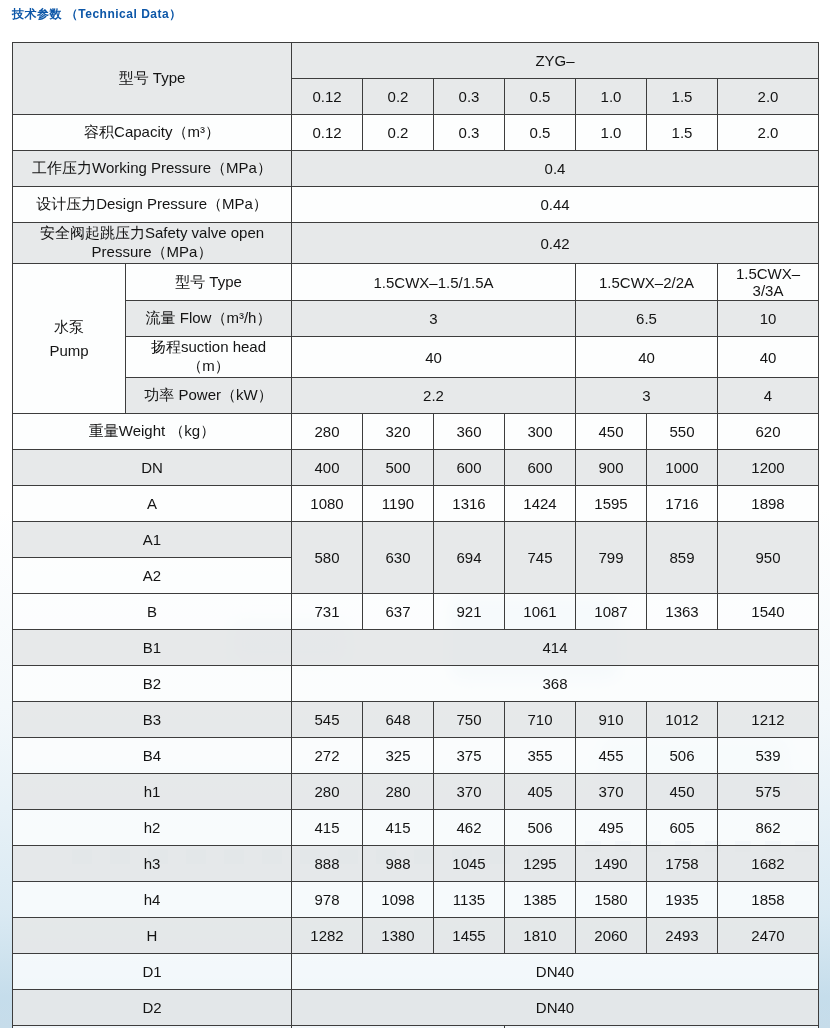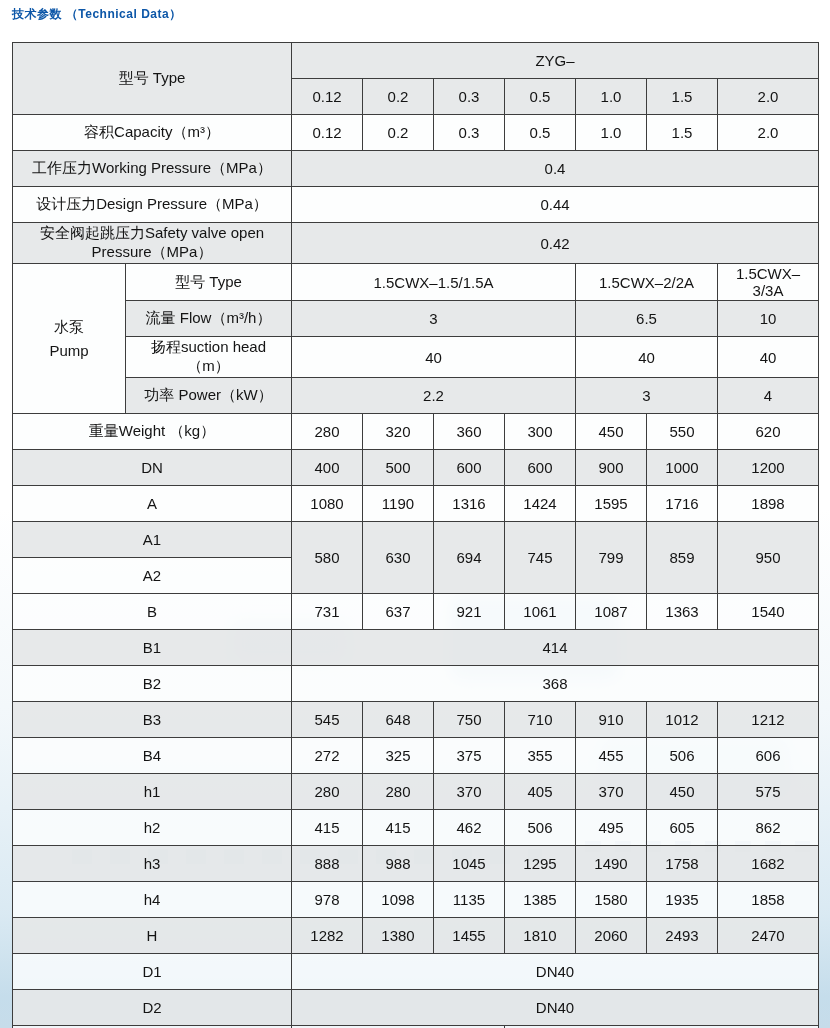--- a/index.html
+++ b/index.html
@@ -210,21 +210,21 @@
         <td class="g">1212</td>
       </tr>
       <tr>
         <td colspan="2" class="w">B4</td>
         <td class="w">272</td>
         <td class="w">325</td>
         <td class="w">375</td>
         <td class="w">355</td>
         <td class="w">455</td>
         <td class="w">506</td>
-        <td class="w">606</td>
+        <td class="w">539</td>
       </tr>
       <tr>
         <td colspan="2" class="g">h1</td>
         <td class="g">280</td>
         <td class="g">280</td>
         <td class="g">370</td>
         <td class="g">405</td>
         <td class="g">370</td>
         <td class="g">450</td>
         <td class="g">575</td>

